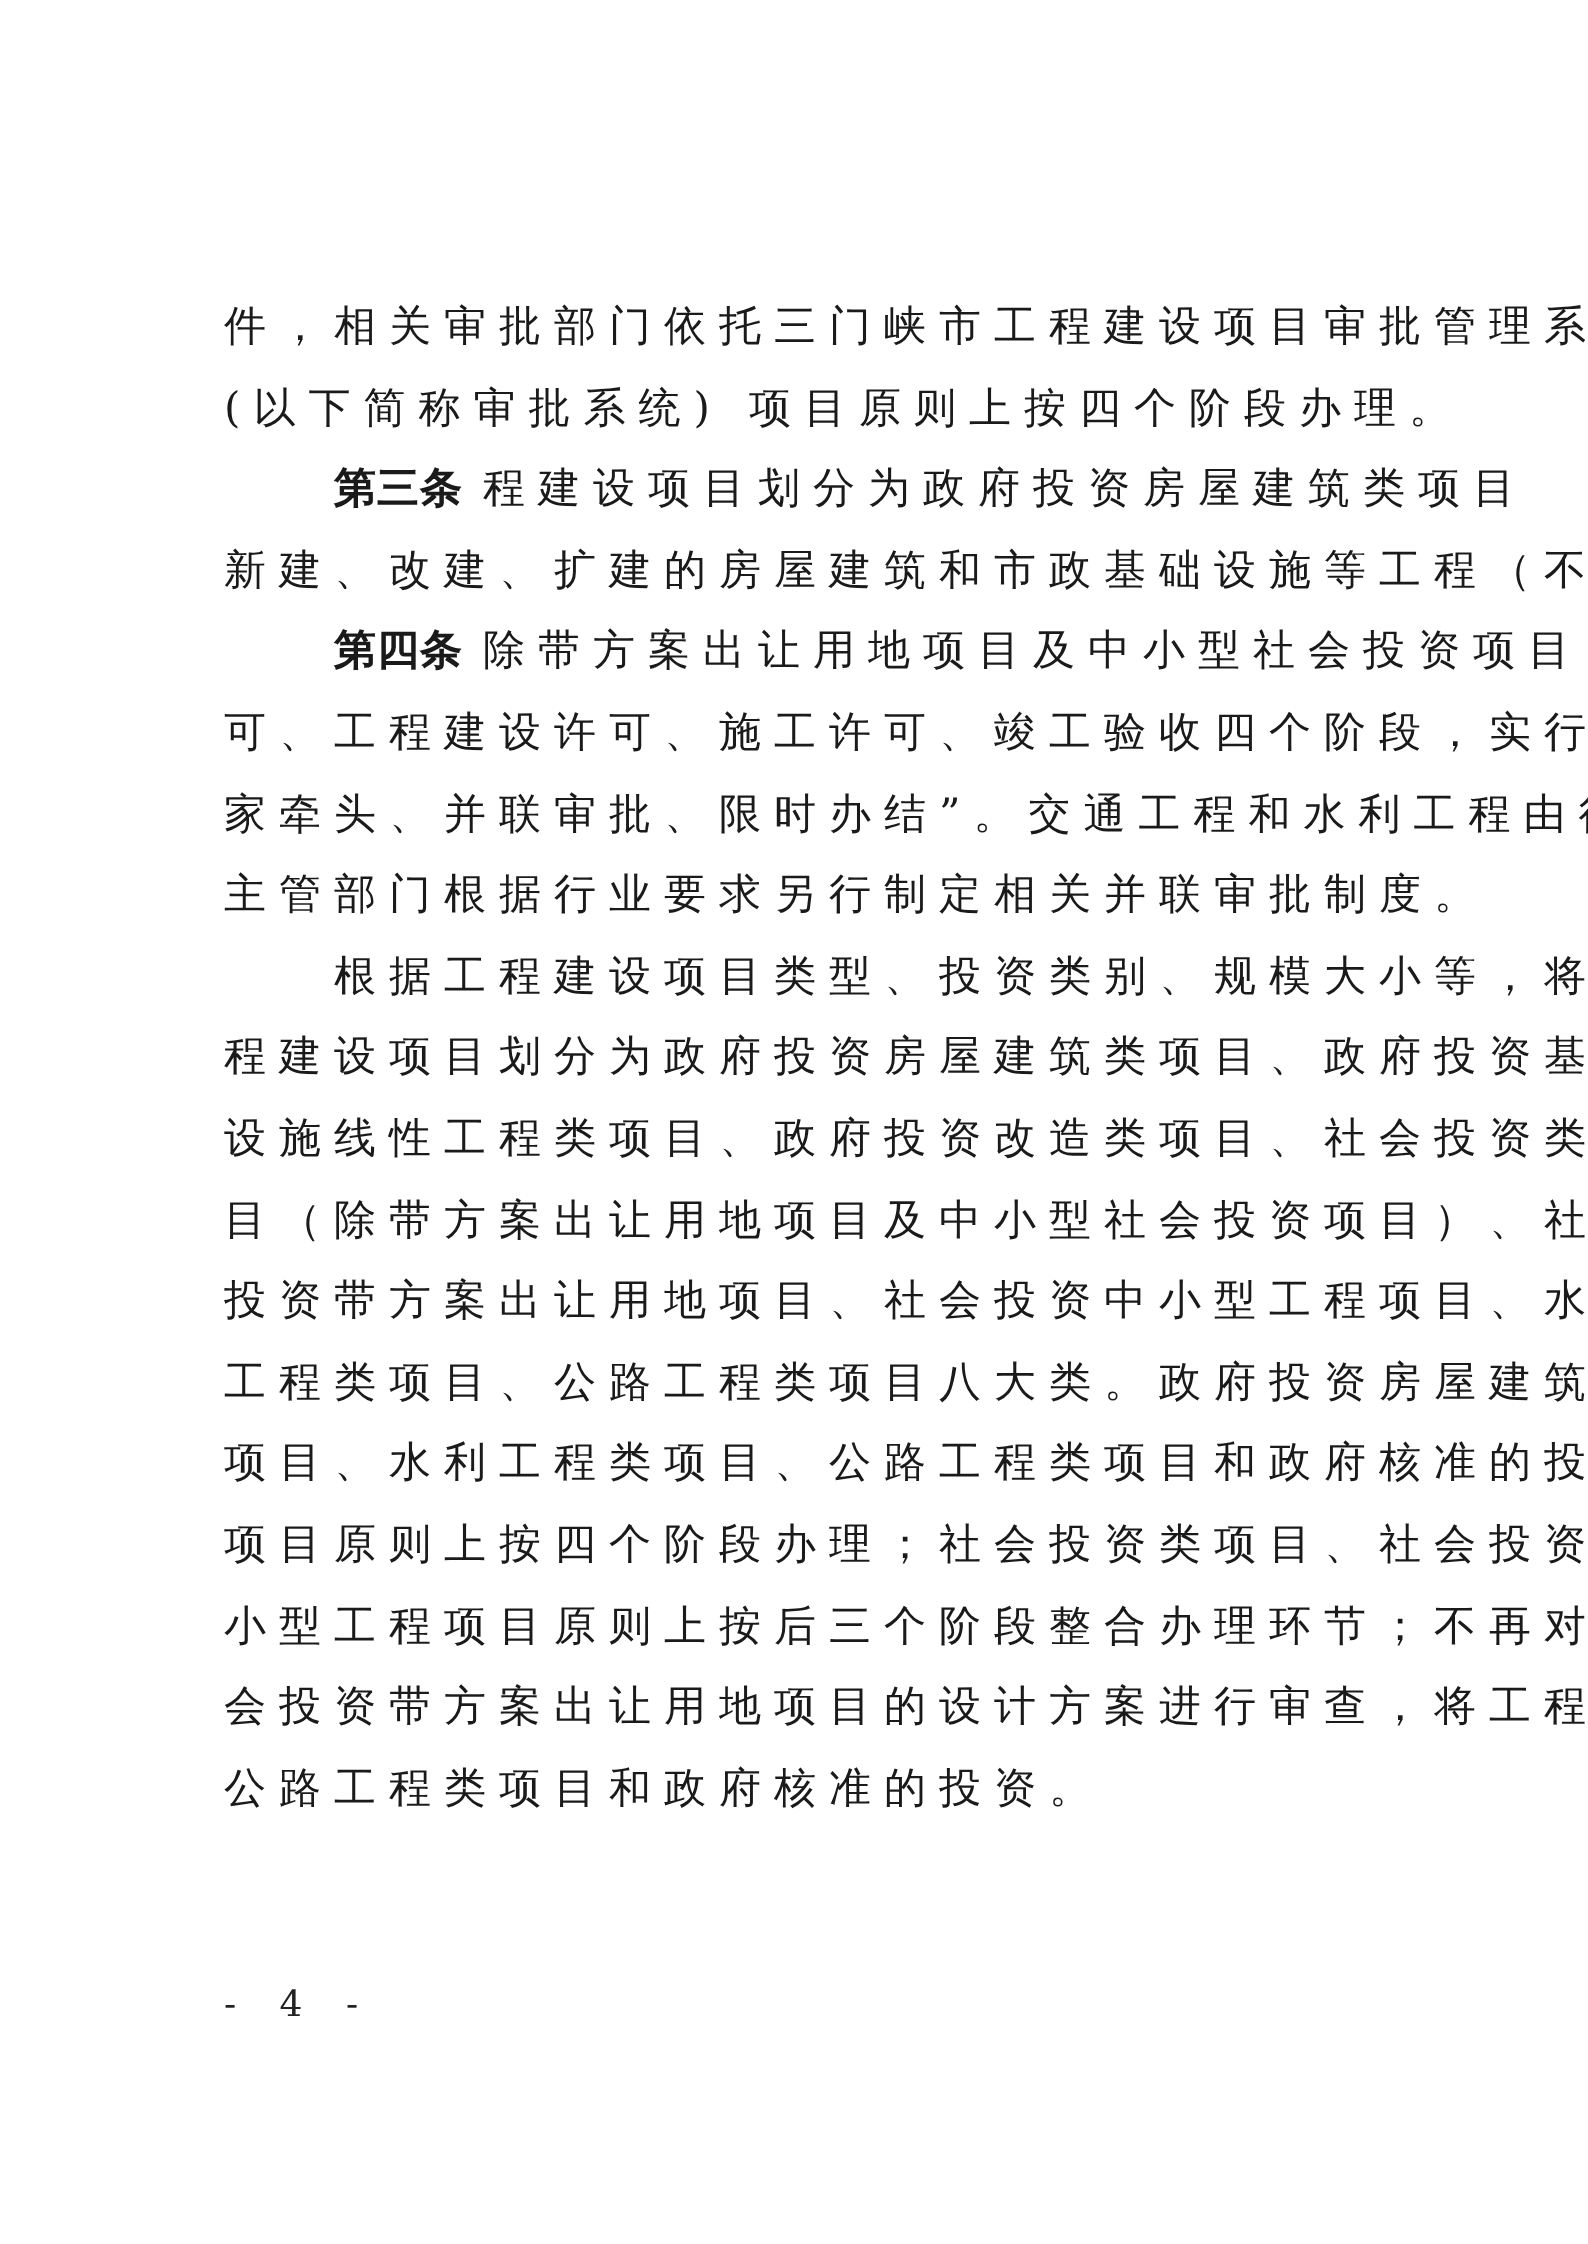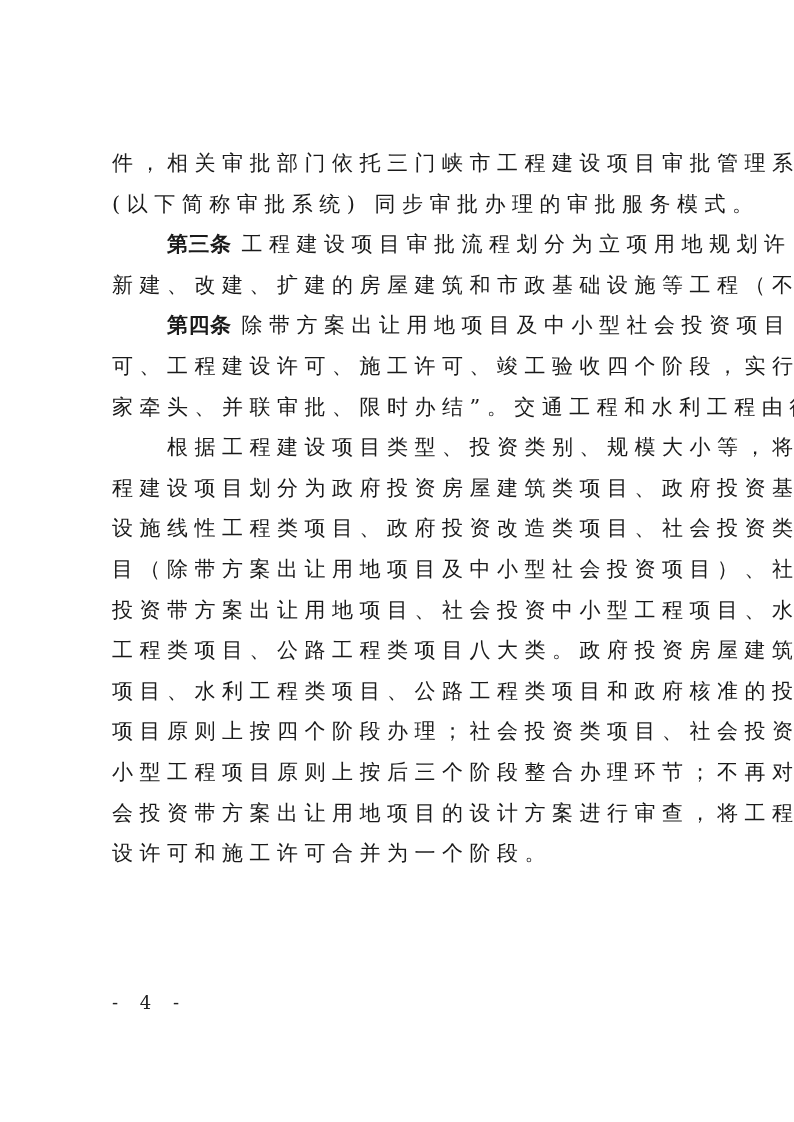--- a/index.html
+++ b/index.html
@@ -46,35 +46,36 @@
       letter-spacing: 8px;
       color: #222;
     }
   </style>
 </head>
 <body>
 
 <div class="page">
 
   <div class="line">件，相关审批部门依托三门峡市工程建设项目审批管理系统</div>
-  <div class="line">(以下简称审批系统) 同步审批办理的审批服务模式。</div>
+  <div class="line">(以下简称审批系统) 项目原则上按四个阶段办理。</div>
 
-  <div class="line indent"><span class="bold">第三条</span><span>工程建设项目审批流程划分为立项用地规划许</span></div>
+  <div class="line indent"><span class="bold">第三条</span><span>程建设项目划分为政府投资房屋建筑类项目</span></div>
   <div class="line">新建、改建、扩建的房屋建筑和市政基础设施等工程（不包</div>
 
   <div class="line indent"><span class="bold">第四条</span><span>除带方案出让用地项目及中小型社会投资项目</span></div>
   <div class="line">可、工程建设许可、施工许可、竣工验收四个阶段，实行“一</div>
   <div class="line">家牵头、并联审批、限时办结”。交通工程和水利工程由行业</div>
+  <div class="line">主管部门根据行业要求另行制定相关并联审批制度。</div>
 
   <div class="line indent">根据工程建设项目类型、投资类别、规模大小等，将工</div>
   <div class="line">程建设项目划分为政府投资房屋建筑类项目、政府投资基础</div>
   <div class="line">设施线性工程类项目、政府投资改造类项目、社会投资类项</div>
   <div class="line">目（除带方案出让用地项目及中小型社会投资项目）、社会</div>
   <div class="line">投资带方案出让用地项目、社会投资中小型工程项目、水利</div>
   <div class="line">工程类项目、公路工程类项目八大类。政府投资房屋建筑类</div>
   <div class="line">项目、水利工程类项目、公路工程类项目和政府核准的投资</div>
   <div class="line">项目原则上按四个阶段办理；社会投资类项目、社会投资中</div>
   <div class="line">小型工程项目原则上按后三个阶段整合办理环节；不再对社</div>
   <div class="line">会投资带方案出让用地项目的设计方案进行审查，将工程建</div>
-  <div class="line">设许可和施工许可合并为一个阶段。</div>
+  <div class="line">公路工程类项目和政府核准的投资。</div>
 </div>
 
 <div class="page-number">- 4 -</div>
 
 </body></html>

